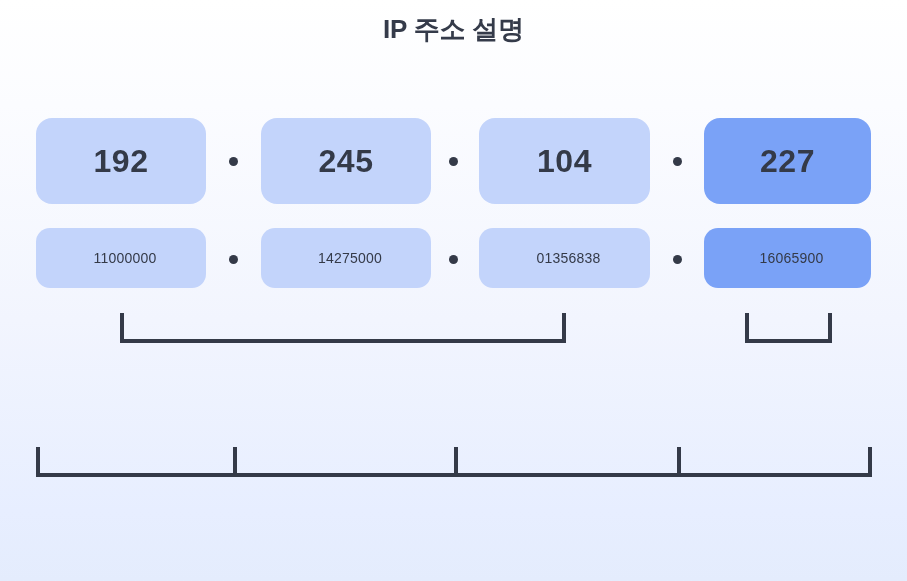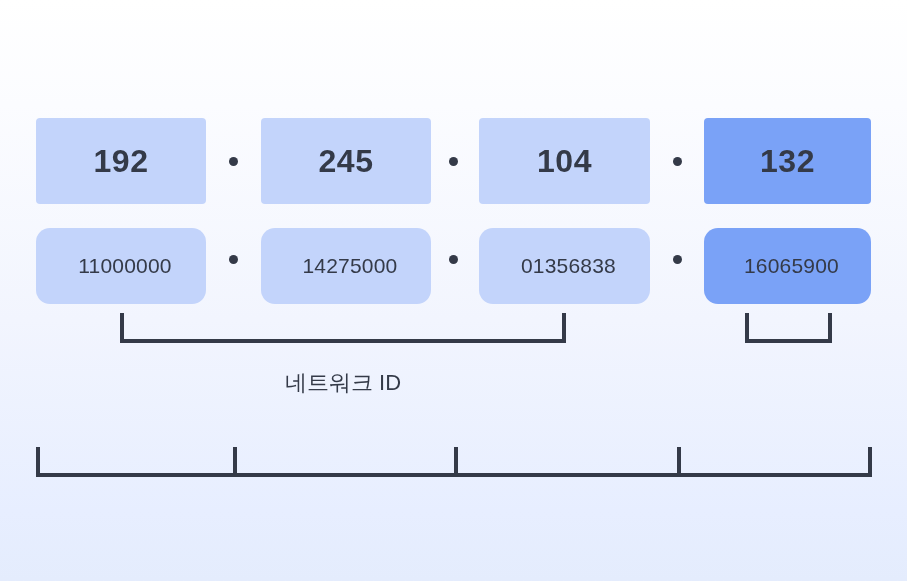--- a/index.html
+++ b/index.html
@@ -32,42 +32,42 @@
     font-size: 26px;
     font-weight: bold;
     color: #353b4a;
     letter-spacing: -0.2px;
   }
 
   
   .octet-box {
     position: absolute;
     background: #c3d4fb;
-    border-radius: 4px;
+    border-radius: 16px;
     display: flex;
     align-items: center;
     justify-content: center;
     color: #343a48;
     box-sizing: border-box;
   }
   .octet-box.highlight {
     background: #7aa2f7;
   }
   .row-decimal .octet-box {
     top: 118px;
     height: 86px;
     font-size: 32px;
     font-weight: bold;
     letter-spacing: 0.5px;
   }
   .row-binary .octet-box {
     top: 228px;
-    height: 76px;
+    height: 60px;
     border-radius: 14px;
-    font-size: 21px;
+    font-size: 14px;
     font-weight: normal;
     letter-spacing: 0.2px;
     padding-left: 8px;
   }
 
   
   .col0 { left: 36px;  width: 170px; }
   .col1 { left: 261px; width: 170px; }
   .col2 { left: 479px; width: 171px; }
   .col3 { left: 704px; width: 167px; }
@@ -145,45 +145,45 @@
     left: 36px;
     width: 836px;
     top: 505px;
   }
 </style>
 </head>
 <body>
 
 <div id="diagram">
 
+  <div class="title">IP 주소 설명</div>
 
   <div class="row-decimal">
     <div class="octet-box col0">192</div>
     <div class="octet-box col1">245</div>
     <div class="octet-box col2">104</div>
-    <div class="octet-box col3 highlight">132</div>
+    <div class="octet-box col3 highlight">227</div>
   </div>
 
   <div class="dot d-dec x0" title="."></div>
   <div class="dot d-dec x1" title="."></div>
   <div class="dot d-dec x2" title="."></div>
 
   <div class="row-binary">
     <div class="octet-box col0">11000000</div>
     <div class="octet-box col1">14275000</div>
     <div class="octet-box col2">01356838</div>
     <div class="octet-box col3 highlight">16065900</div>
   </div>
 
   <div class="dot d-bin x0" title="."></div>
   <div class="dot d-bin x1" title="."></div>
   <div class="dot d-bin x2" title="."></div>
 
   <div class="bracket bracket-network"></div>
-  <div class="bracket-label label-network">네트워크 ID</div>
 
   <div class="bracket bracket-host"></div>
 
   <div class="bracket bracket-bits">
     <div class="tick t0"></div>
     <div class="tick t1"></div>
     <div class="tick t2"></div>
   </div>
 
 </div>

